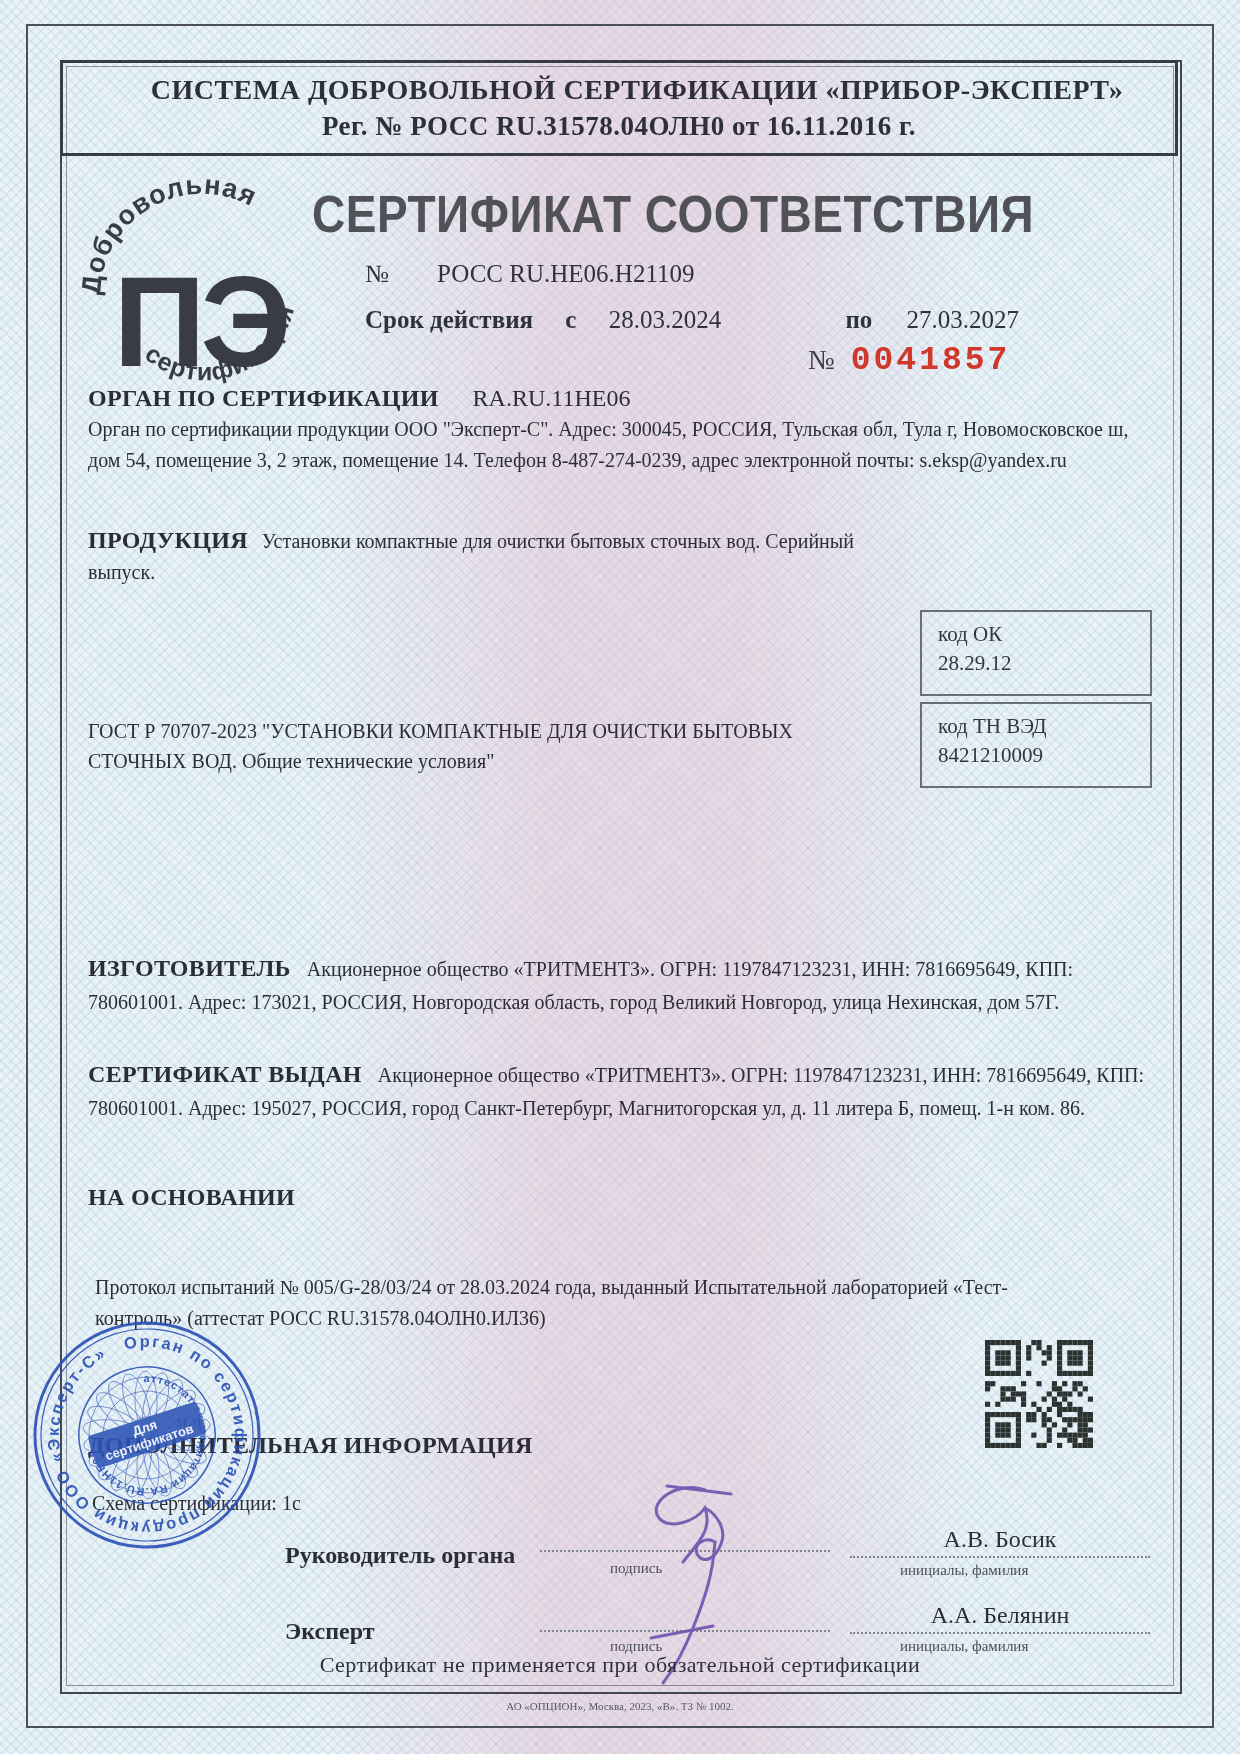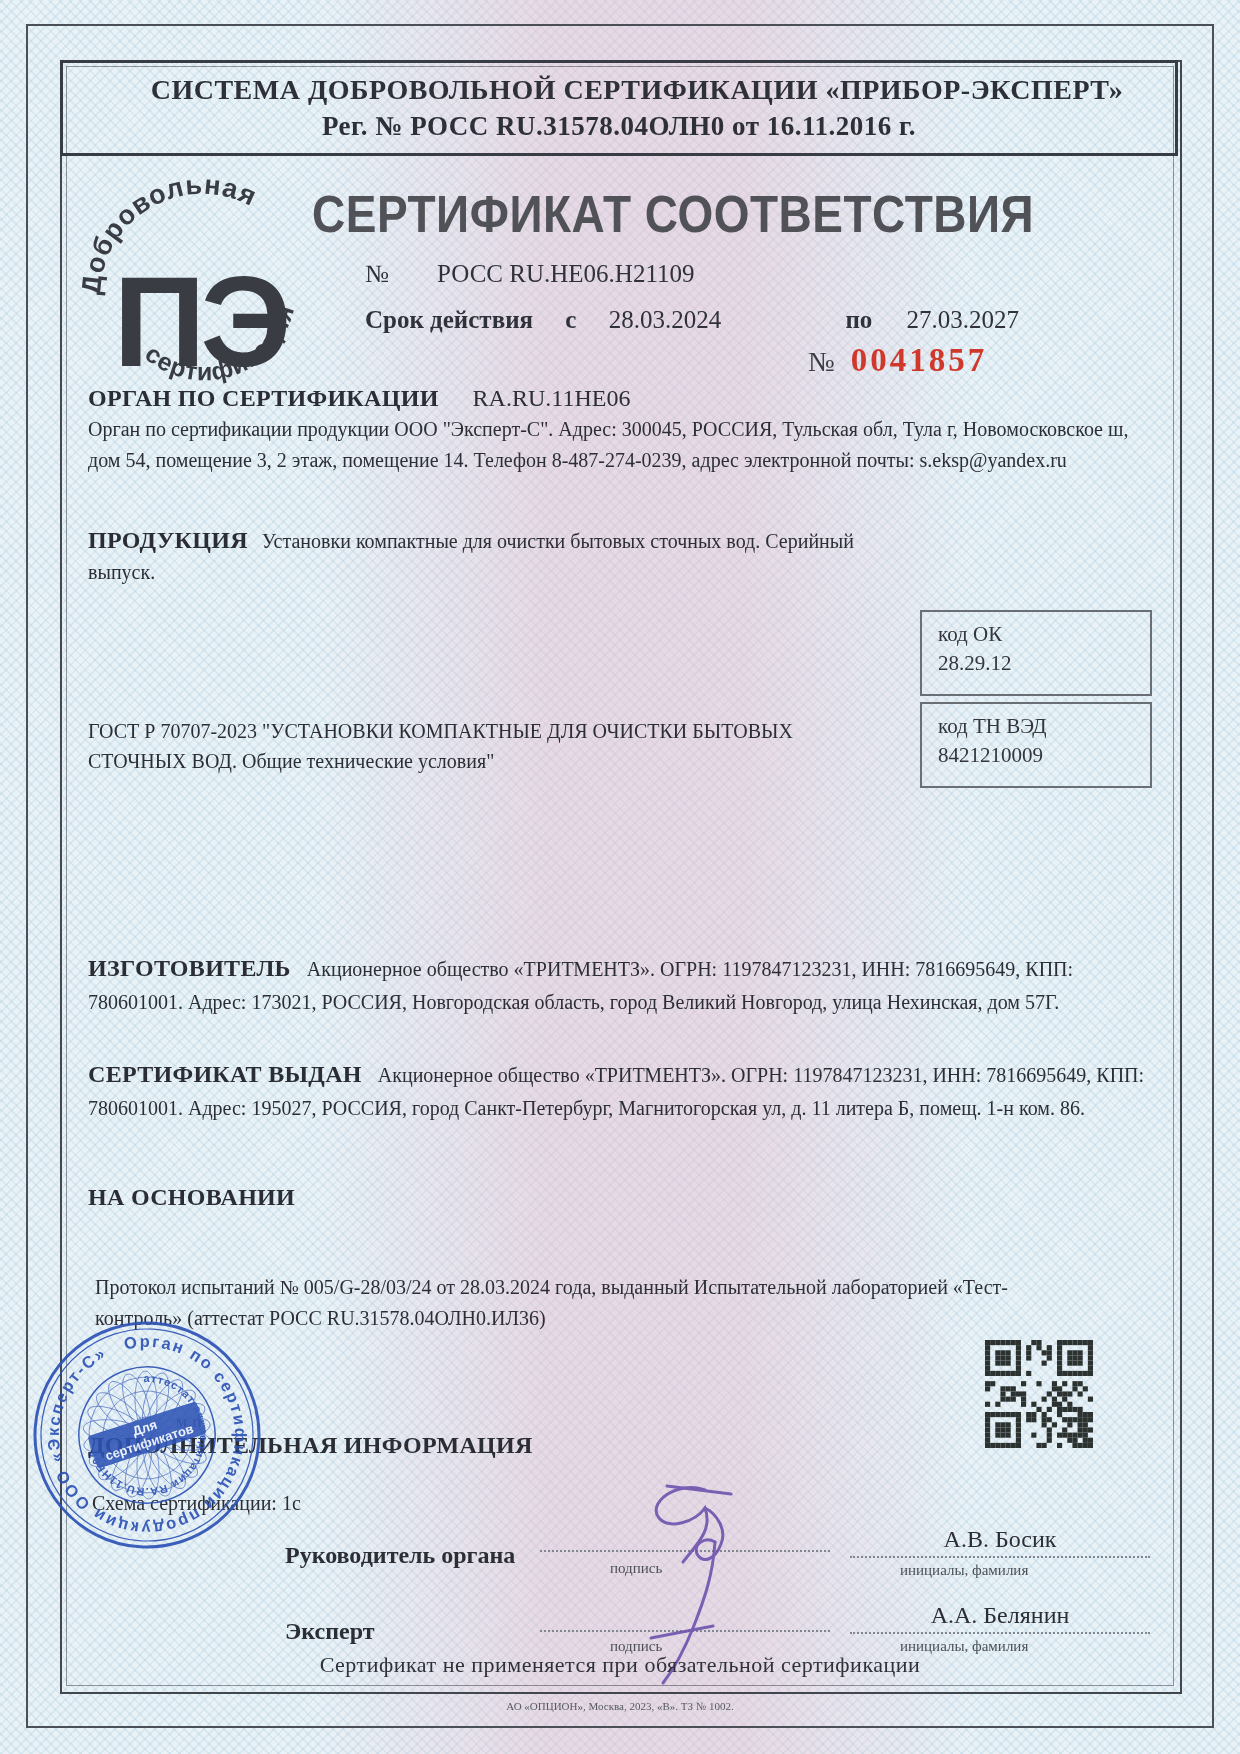--- a/index.html
+++ b/index.html
@@ -40,21 +40,21 @@
   .cert-no-row .lbl { margin-right:42px; }
   .validity-row { position:absolute; left:365px; top:306px; font-size:25px; color:#2f323a; }
   .validity-row b { font-weight:bold; }
   .validity-row .d1 { margin-left:26px; }
   .validity-row .to-lbl { margin-left:118px; }
   .validity-row .d2 { margin-left:28px; }
 
   .blank-no { position:absolute; left:808px; top:342px; display:flex; align-items:baseline; }
   .blank-no .lbl { font-size:28px; color:#3a3d44; margin-right:16px; }
   .blank-no .val {
-    font-family:Liberation Serif, serif; font-size:33px; letter-spacing:3px;
+    font-family:Liberation Mono, monospace; font-size:33px; letter-spacing:3px;
     color:#cf382b; font-weight:bold;
   }
 
   .sec-heading { font-weight:bold; font-size:24px; color:#2b2d34; letter-spacing:0.3px; }
   .body-text { font-size:20px; line-height:1.55; color:#2c2e35; }
 
   .org-row { position:absolute; left:88px; top:380px; }
   .org-row .code { font-size:24px; margin-left:34px; font-weight:normal; }
   .org-text { position:absolute; left:88px; top:414px; width:1055px; }
 

